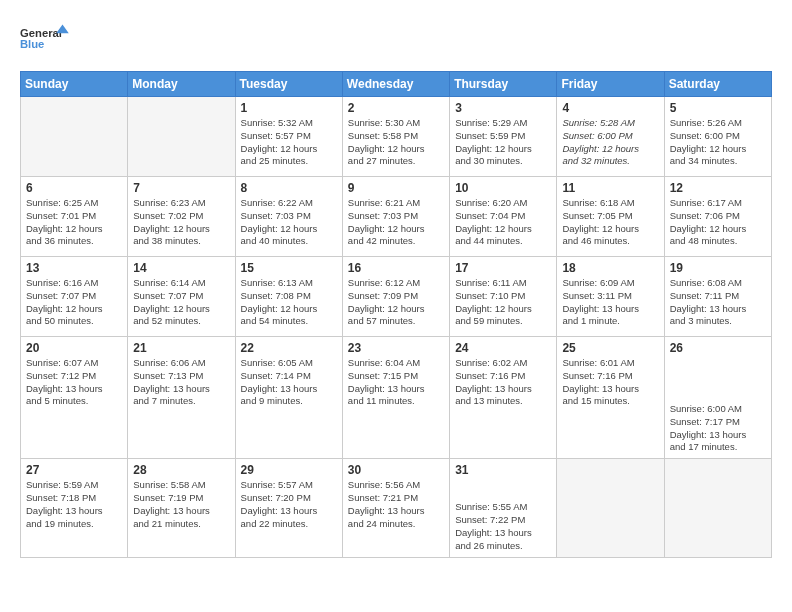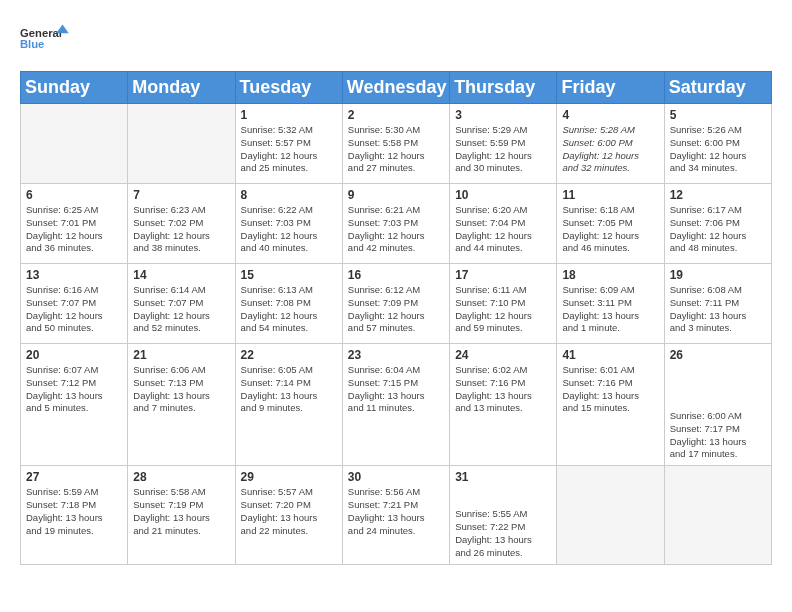--- a/index.html
+++ b/index.html
@@ -36,21 +36,21 @@
       margin-top: 2px;
     }
     .calendar-table {
       width: 100%;
       border-collapse: collapse;
       table-layout: fixed;
     }
     .calendar-table th {
       background: #4a90d9;
       color: #fff;
-      font-size: 18px;
+      font-size: 12px;
       font-weight: bold;
       padding: 5px 4px;
       text-align: left;
       border: 1px solid #3a7bc8;
     }
     .calendar-table td {
       border: 1px solid #ccc;
       vertical-align: top;
       padding: 4px 5px;
       font-size: 10px;
@@ -274,21 +274,21 @@
 and 11 minutes.</div>
         </td>
         <td>
           <span class="day-number">24</span>
           <div class="cell-content" style="white-space: pre-line;">Sunrise: 6:02 AM
 Sunset: 7:16 PM
 Daylight: 13 hours
 and 13 minutes.</div>
         </td>
         <td>
-          <span class="day-number">41</span>
+          <span class="day-number">25</span>
           <div class="cell-content" style="white-space: pre-line;">Sunrise: 6:01 AM
 Sunset: 7:16 PM
 Daylight: 13 hours
 and 15 minutes.</div>
         </td>
         <td>
           <span class="day-number">26</span>
           <div class="cell-content" style="white-space: pre-line; margin-top: 48px;">Sunrise: 6:00 AM
 Sunset: 7:17 PM
 Daylight: 13 hours

